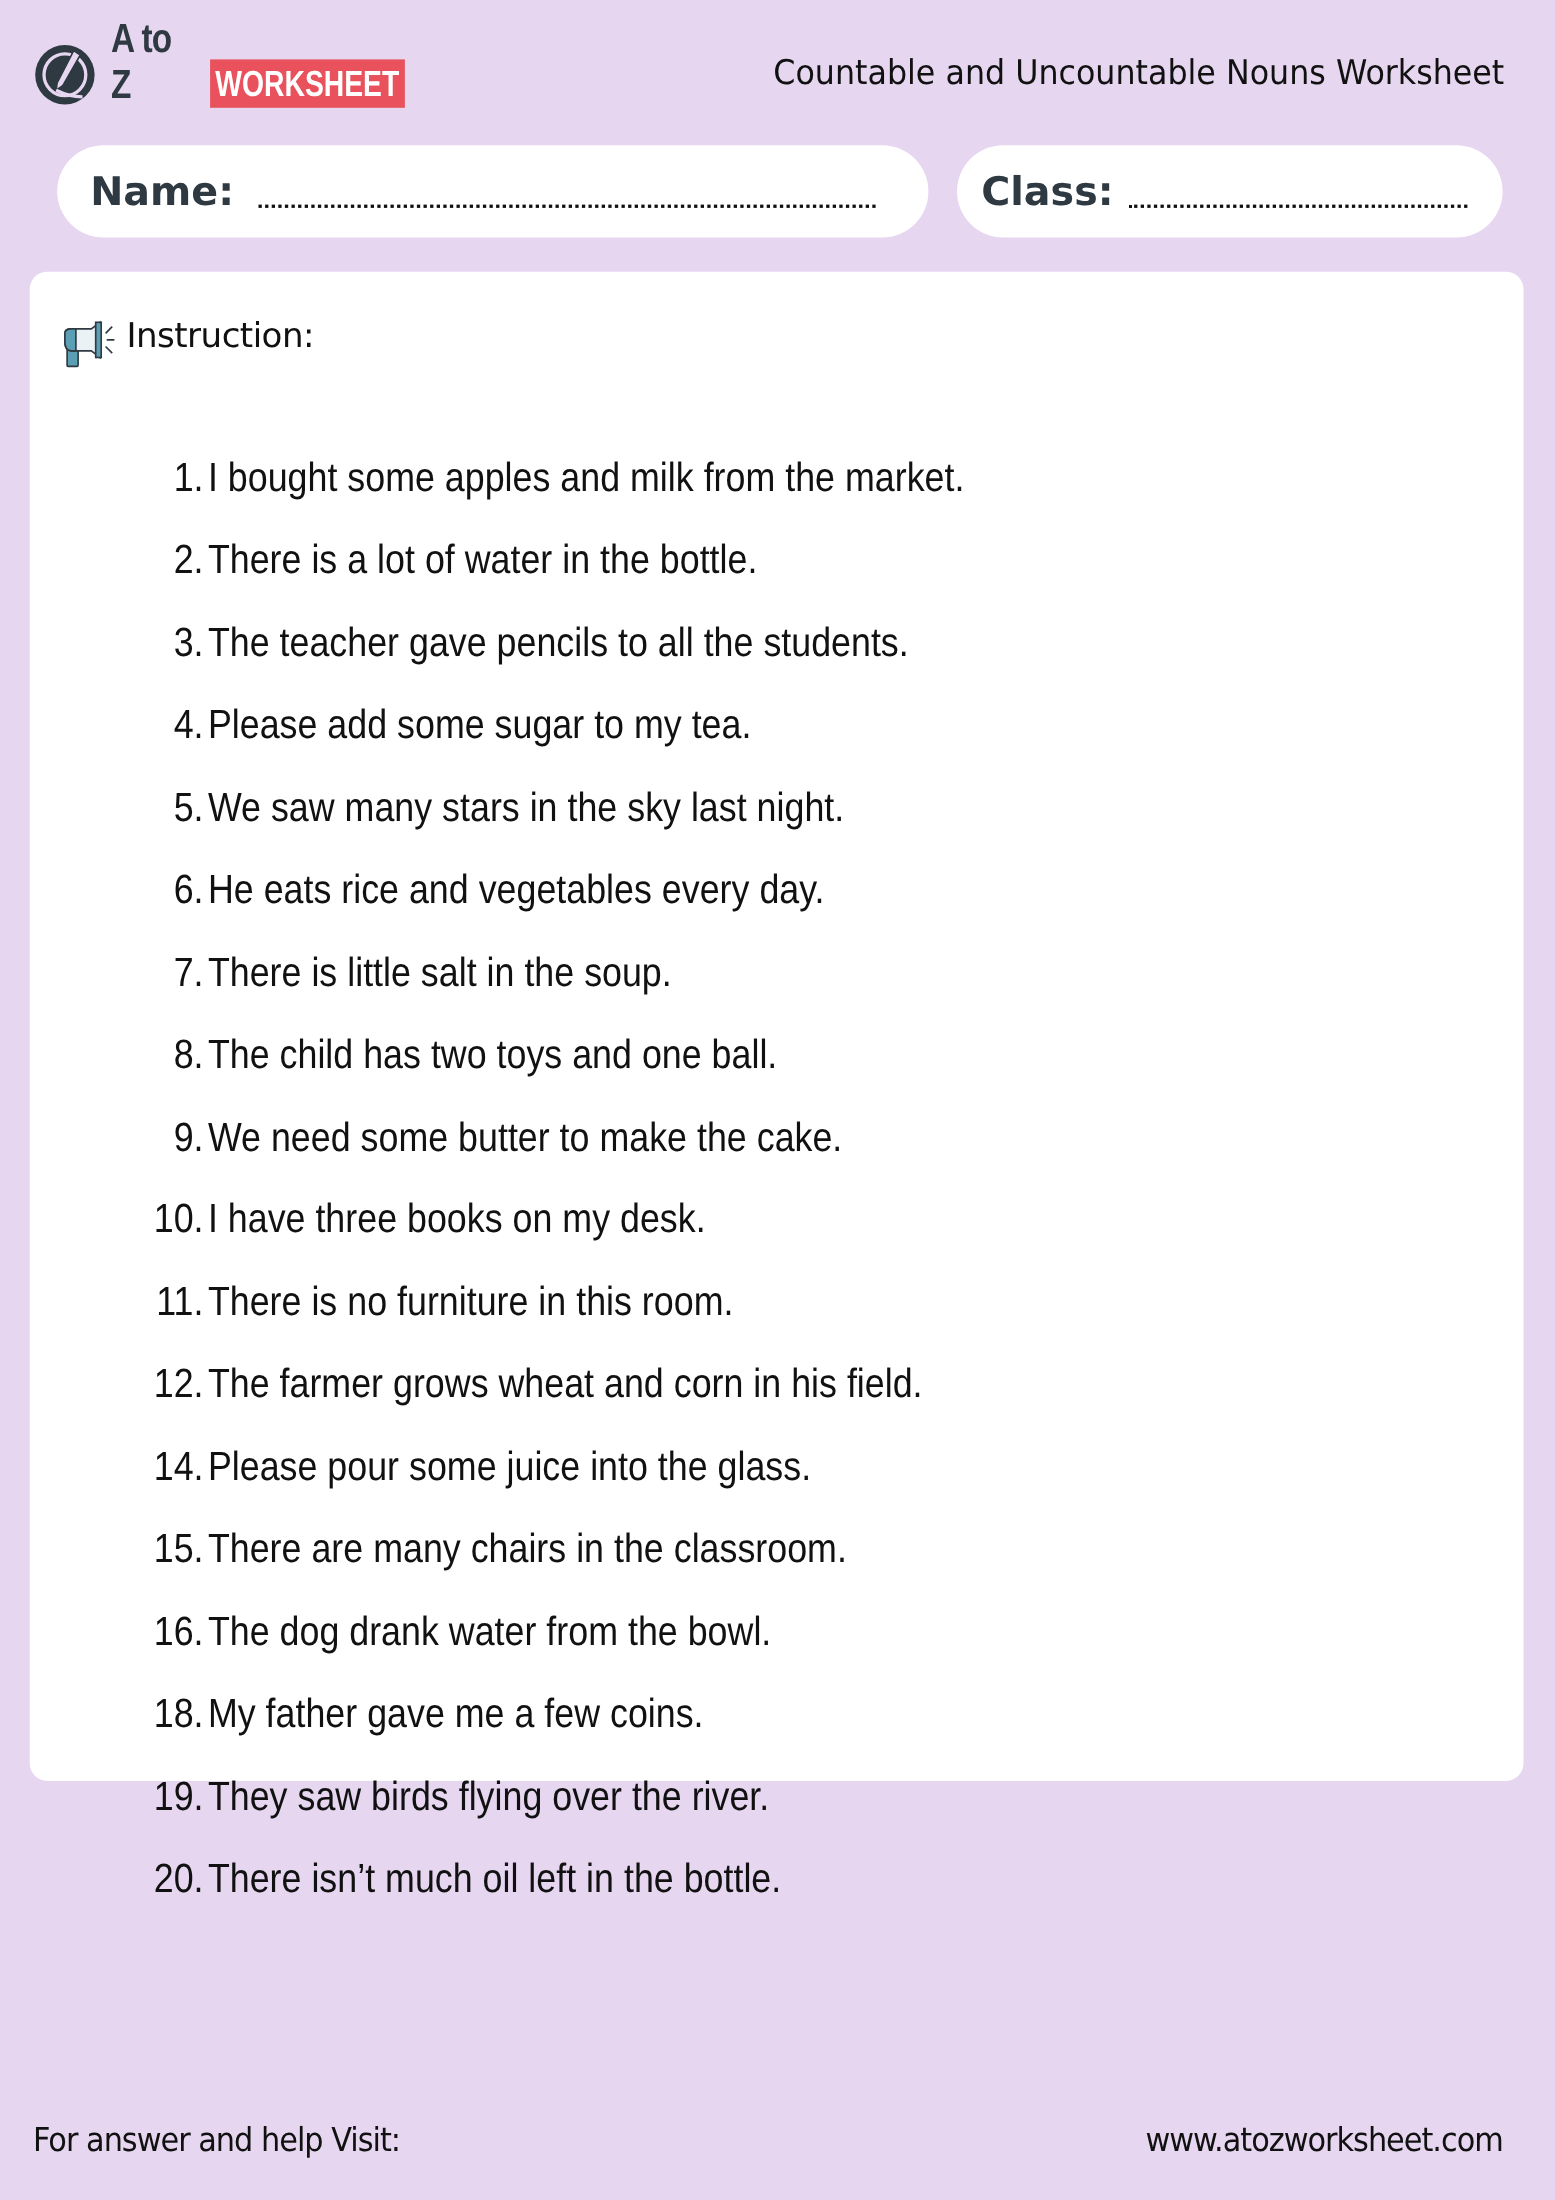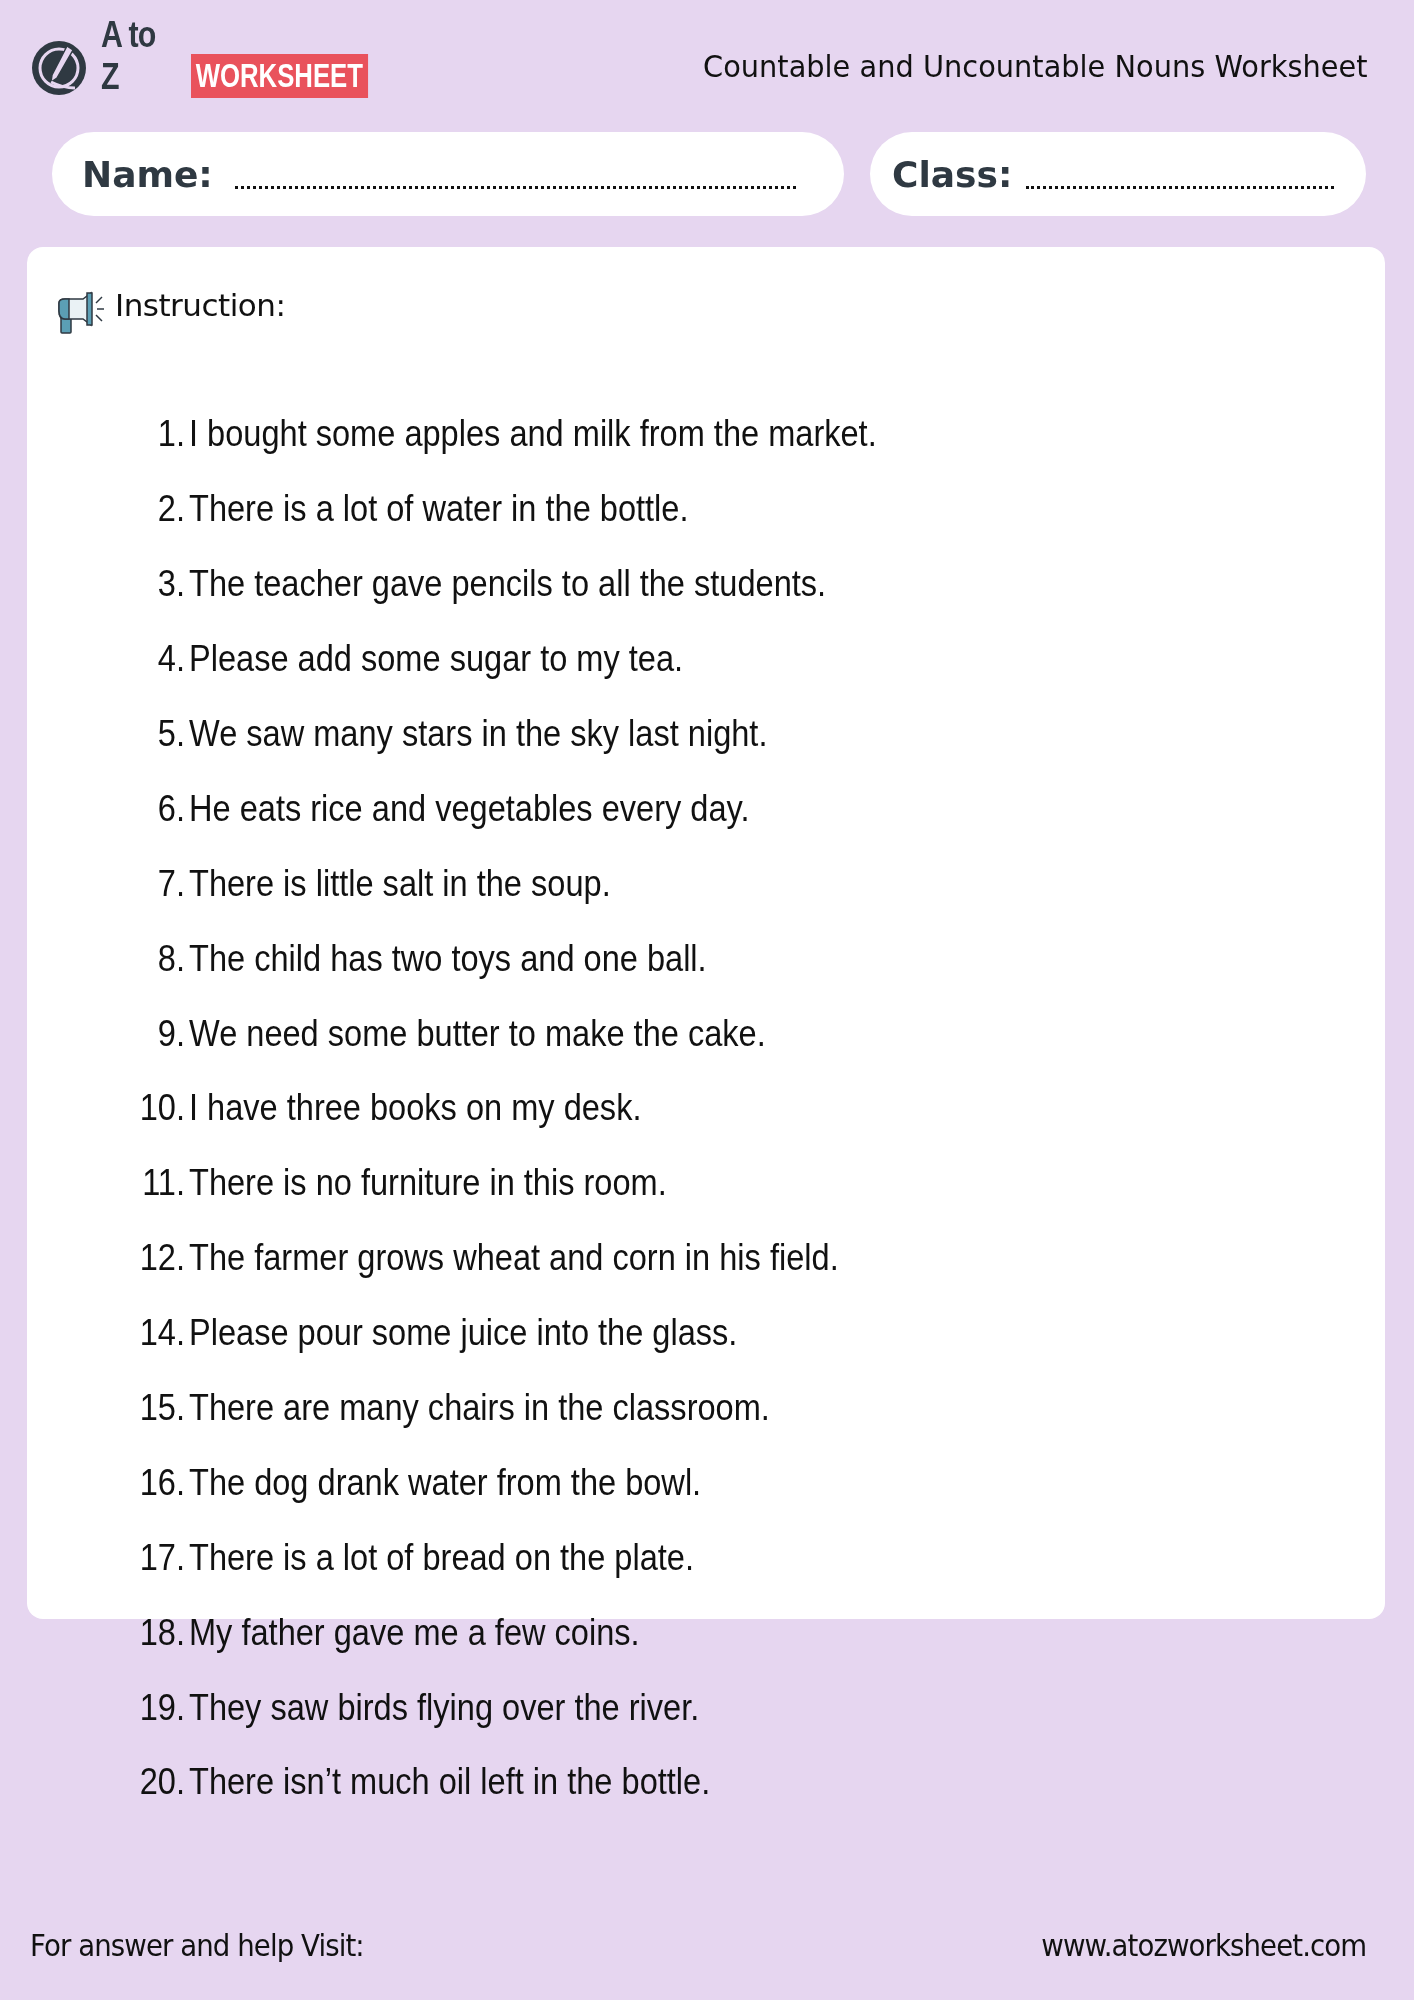--- a/index.html
+++ b/index.html
@@ -205,24 +205,20 @@
       </li>
     <li class="q">
         <span class="q-num">15.</span>
         <span class="q-text">There are many chairs in the classroom.</span>
       </li>
     <li class="q">
         <span class="q-num">16.</span>
         <span class="q-text">The dog drank water from the bowl.</span>
       </li>
     <li class="q">
-        <span class="q-num">17.</span>
-        <span class="q-text">There is a lot of bread on the plate.</span>
-      </li>
-    <li class="q">
         <span class="q-num">18.</span>
         <span class="q-text">My father gave me a few coins.</span>
       </li>
     <li class="q">
         <span class="q-num">19.</span>
         <span class="q-text">They saw birds flying over the river.</span>
       </li>
     <li class="q">
         <span class="q-num">20.</span>
         <span class="q-text">There isn’t much oil left in the bottle.</span>

